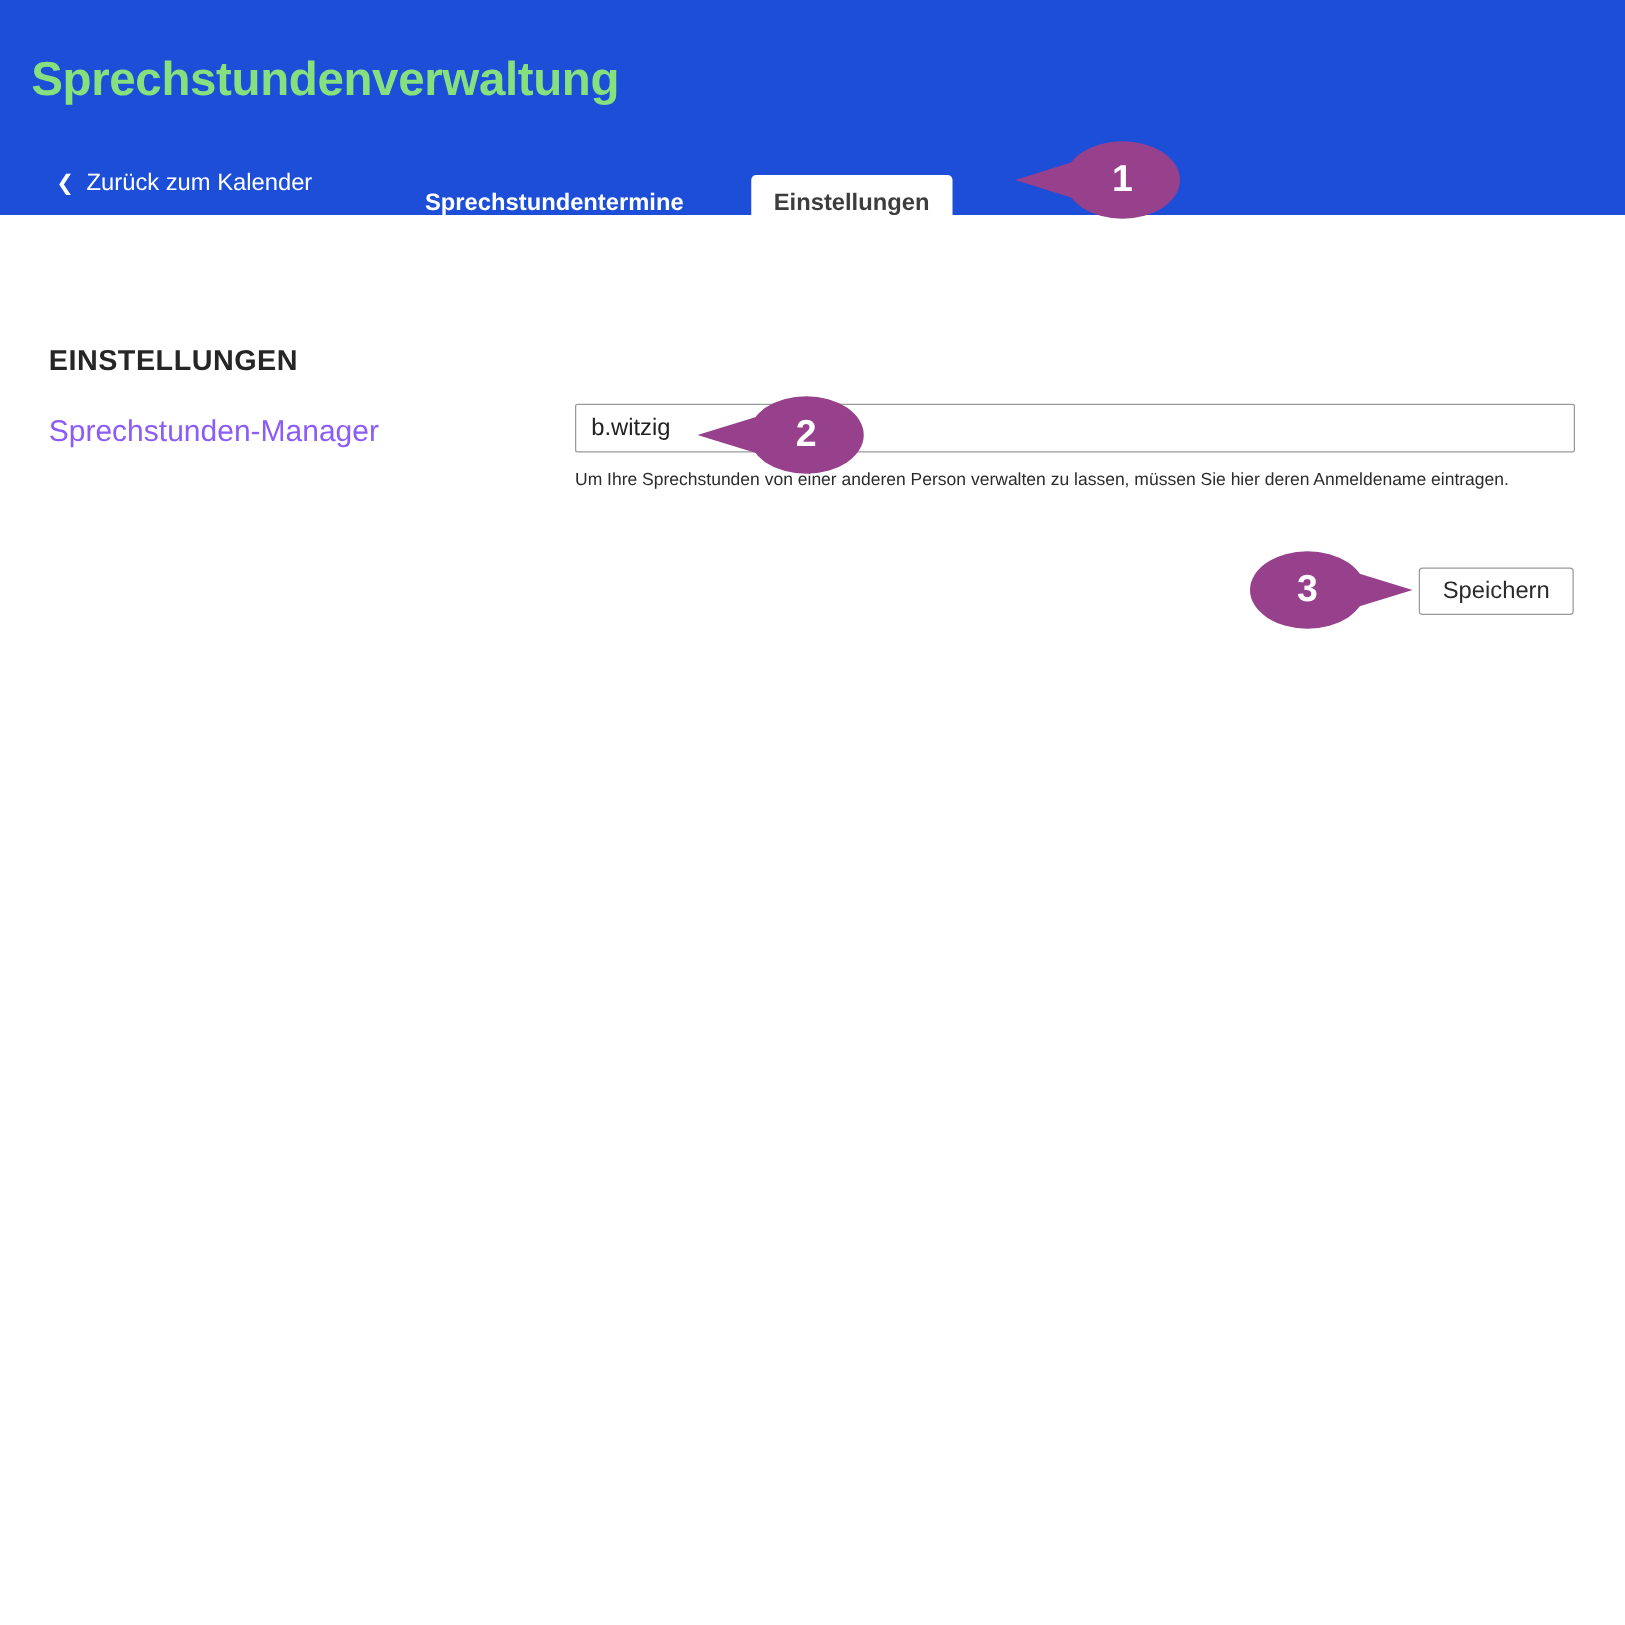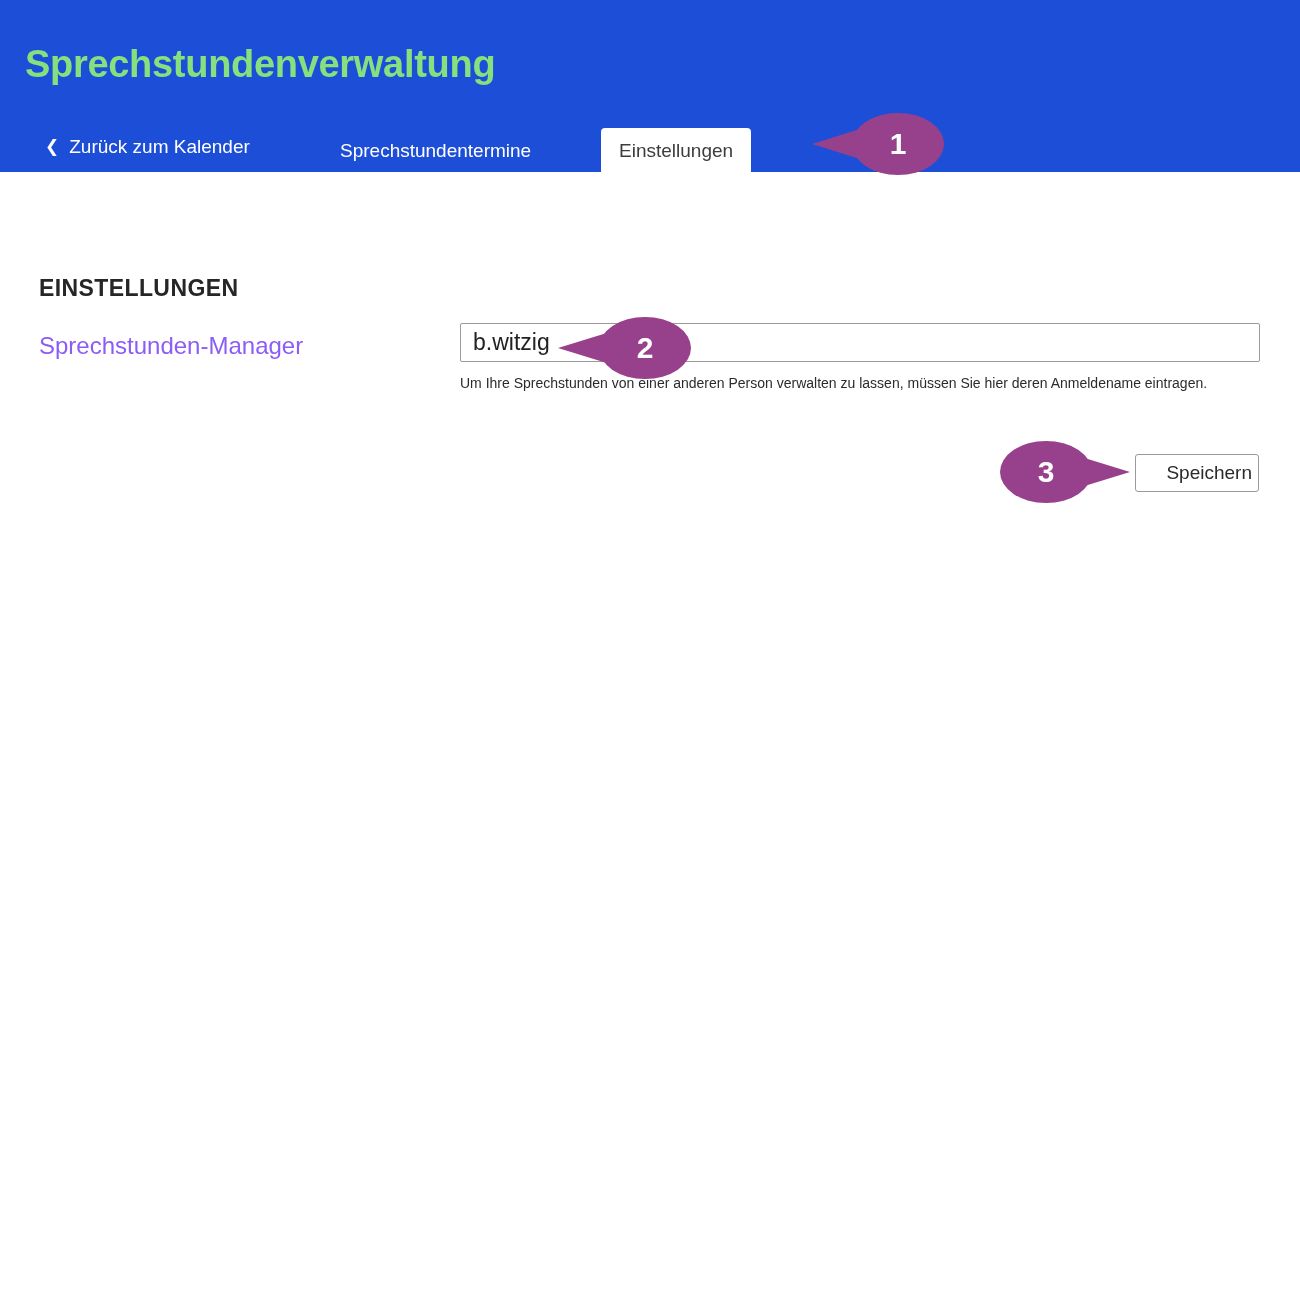--- a/index.html
+++ b/index.html
@@ -65,28 +65,29 @@
   .chevron-left {
     display: inline-block;
     font-size: 17px;
     line-height: 1;
     color: #ffffff;
     transform: translateY(-1px);
   }
 
   .nav-tab {
     position: absolute;
-    top: 4px;
+    top: 16px;
     height: 46px;
     display: flex;
     align-items: center;
     padding: 0 18px;
     font-size: 19px;
     color: #ffffff;
     cursor: pointer;
+    font-weight: bold;
   }
 
   .nav-tab-appointments { left: 322px; }
 
   .nav-tab-settings {
     left: 601px;
     background: #ffffff;
     color: #3d3d3d;
     border-top-left-radius: 4px;
     border-top-right-radius: 4px;
@@ -120,21 +121,21 @@
     white-space: nowrap;
   }
 
   .manager-input {
     position: absolute;
     left: 460px;
     top: 151px;
     width: 800px;
     height: 39px;
     padding: 6px 12px;
-    font-size: 23px;
+    font-size: 19px;
     font-family: "Liberation Sans", sans-serif;
     color: #222222;
     background: #ffffff;
     border: 1px solid #9a9a9a;
     border-radius: 2px;
     outline: none;
   }
 
   .field-help {
     position: absolute;
@@ -152,21 +153,20 @@
     top: 282px;
     width: 124px;
     height: 38px;
     background: #ffffff;
     border: 1px solid #9a9a9a;
     border-radius: 3px;
     font-size: 19px;
     font-family: "Liberation Sans", sans-serif;
     color: #2b2b2b;
     cursor: pointer;
-    text-align: right;
   }
 
   
   .callout {
     position: absolute;
     pointer-events: none;
   }
   .callout .bubble {
     position: absolute;
     left: 0;

